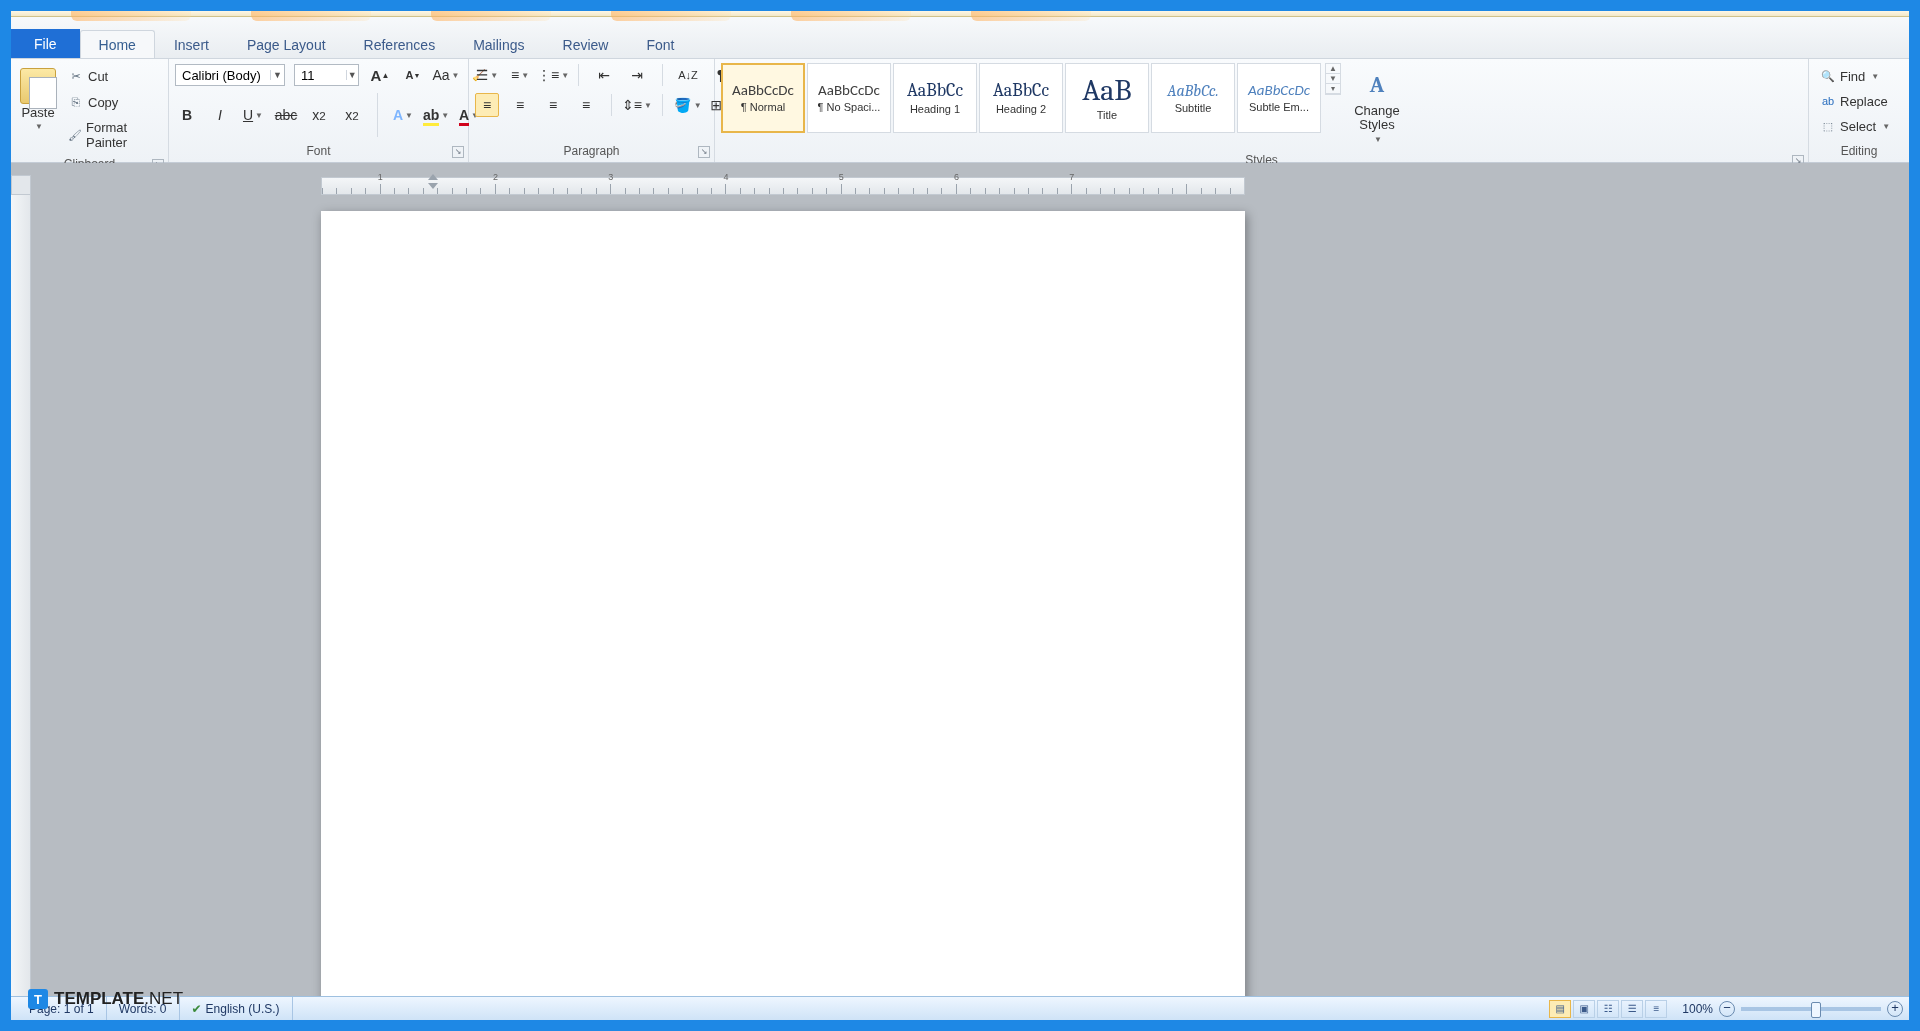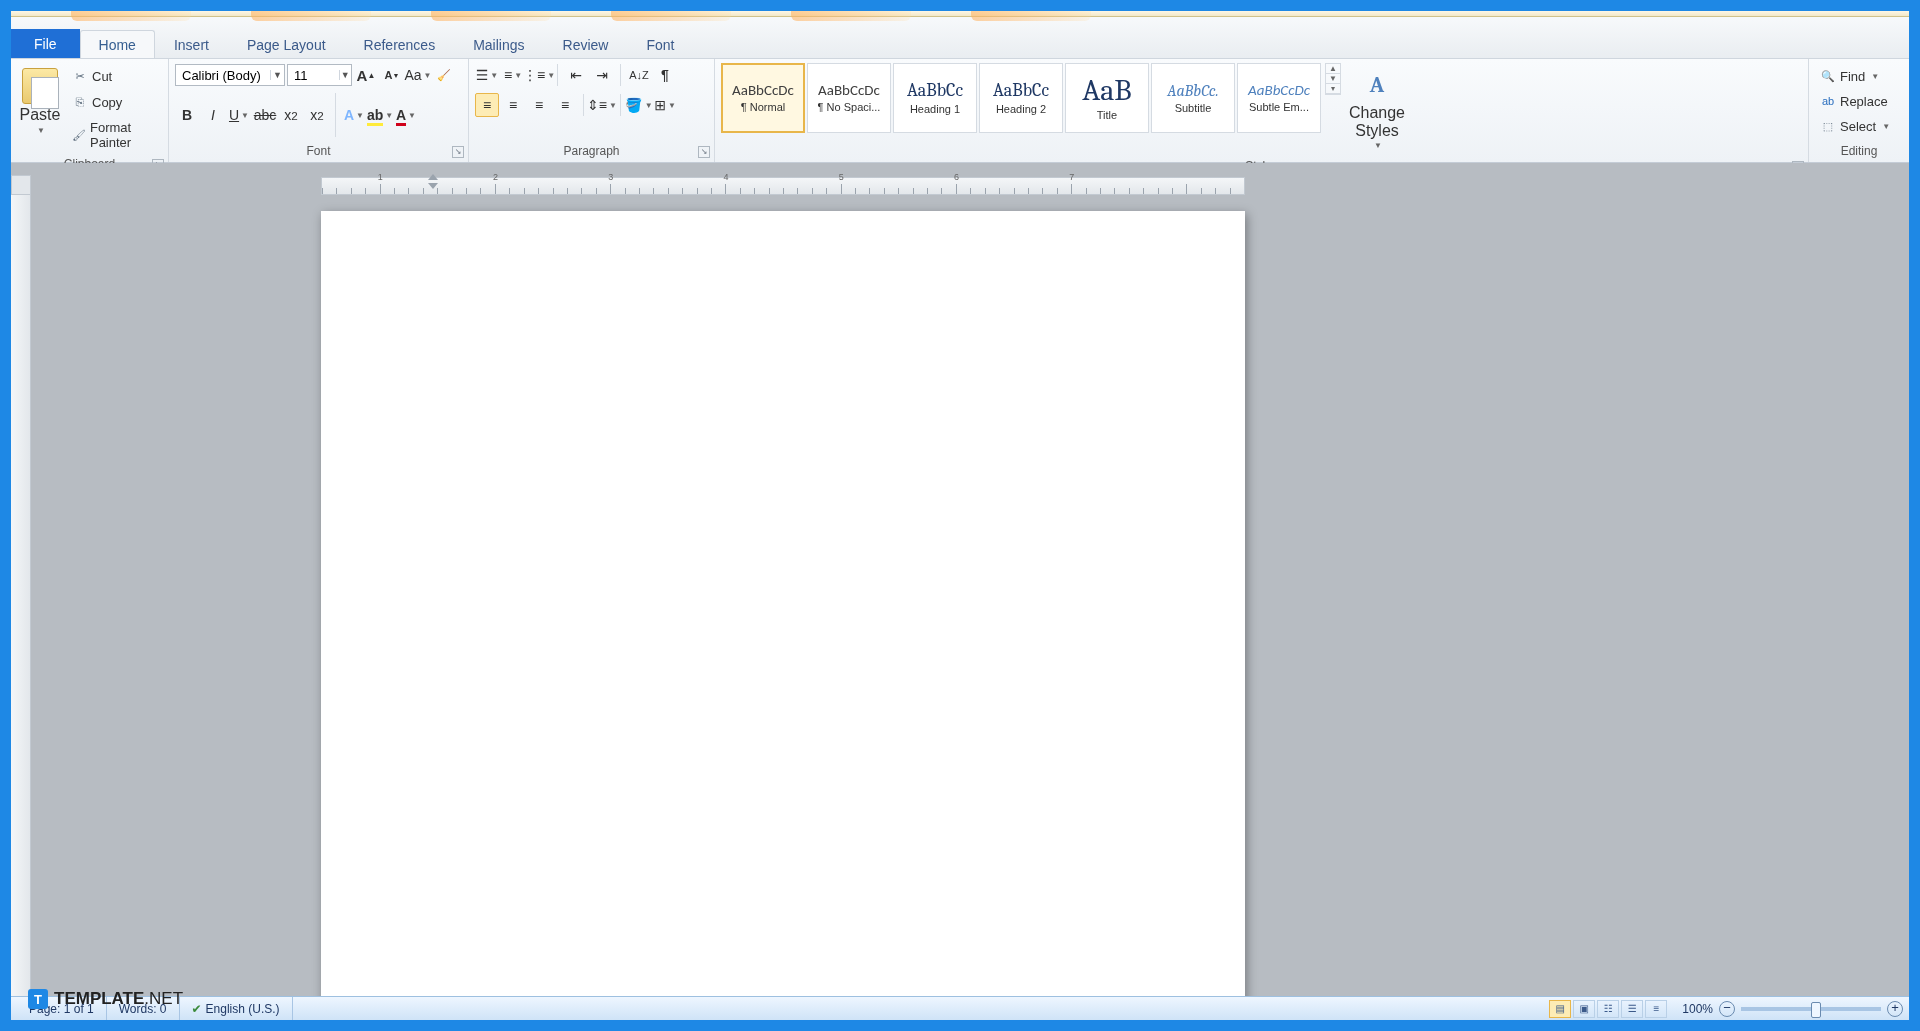--- a/index.html
+++ b/index.html
@@ -16,21 +16,21 @@
 .tab.active { background:#f6f8fa; border-color:#cfd6de; border-radius:3px 3px 0 0; color:#365f91; position:relative; top:0; }
 
 
 .ribbon { height:104px; background:linear-gradient(#f9fbfd,#eef2f6); border-bottom:1px solid #c4ccd6; display:flex; }
 .group { border-right:1px solid #d5dbe2; display:flex; flex-direction:column; min-width:0; }
 .group-body { flex:1; display:flex; padding:4px 6px; gap:4px; align-items:flex-start; }
 .group-label { height:18px; font-size:12px; color:#555; text-align:center; position:relative; }
 .group-label .launcher { position:absolute; right:4px; top:2px; width:12px; height:12px; border:1px solid #aeb7c0; font-size:8px; line-height:10px; text-align:center; color:#6a7480; cursor:pointer; }
 
 .vstack { display:flex; flex-direction:column; gap:2px; }
-.hstack { display:flex; gap:2px; align-items:center; }
+.hstack { display:flex; gap:9px; align-items:center; }
 
 .btn { display:flex; align-items:center; gap:4px; padding:2px 4px; font-size:13px; color:#333; cursor:pointer; border:1px solid transparent; border-radius:2px; }
 .iconbox { width:20px; height:20px; display:flex; align-items:center; justify-content:center; font-size:13px; color:#5a6a7a; }
 .iconbox.sm { width:16px; height:16px; font-size:11px; }
 .iconbox.lg { width:28px; height:34px; font-size:22px; }
 
 .combo { height:22px; border:1px solid #b2bac3; background:#fff; display:flex; align-items:center; font-size:13px; color:#333; }
 .combo input { border:none; outline:none; width:100%; padding:0 6px; font-size:13px; }
 .combo .caret { width:16px; text-align:center; font-size:9px; color:#555; border-left:1px solid #d0d6de; cursor:pointer; }
 
@@ -43,21 +43,21 @@
 .style-item { width:84px; height:70px; border:1px solid #d5dbe2; background:#fff; display:flex; flex-direction:column; align-items:center; justify-content:center; gap:3px; cursor:pointer; padding:2px; }
 .style-item.selected { border:2px solid #e8b64a; background:#fff8e1; }
 .style-sample { font-family:Cambria,Georgia,serif; color:#1f3864; line-height:1; }
 .style-sample.gray { color:#404040; font-family:Calibri,sans-serif; }
 .style-sample.italic { font-style:italic; color:#4f81bd; }
 .style-name { font-size:11px; color:#333; white-space:nowrap; overflow:hidden; text-overflow:ellipsis; max-width:78px; }
 .gallery-scroll { width:16px; display:flex; flex-direction:column; border:1px solid #d5dbe2; }
 .gallery-scroll div { flex:1; display:flex; align-items:center; justify-content:center; font-size:8px; color:#666; border-bottom:1px solid #d5dbe2; cursor:pointer; }
 
 .big-btn { width:64px; display:flex; flex-direction:column; align-items:center; justify-content:center; gap:2px; cursor:pointer; padding:4px 2px; border:1px solid transparent; border-radius:2px; }
-.big-btn .label { font-size:16px; color:#333; text-align:center; line-height:1.1; }
+.big-btn .label { font-size:13px; color:#333; text-align:center; line-height:1.1; }
 
 
 .workspace { flex:1; position:relative; background:#b7bcc2; overflow:hidden; }
 .ruler-h { position:absolute; left:310px; top:14px; width:924px; height:18px; background:linear-gradient(#f4f6f8,#e3e7eb); border:1px solid #c2c9d1; font-size:9px; color:#666; display:flex; align-items:center; }
 .ruler-h .tick { flex:1; border-left:1px solid #9aa3ad; height:6px; align-self:flex-end; position:relative; }
 .ruler-h .tick.major { height:10px; }
 .ruler-h .tick.major::after { content:attr(data-n); position:absolute; top:-12px; left:-3px; }
 .ruler-corner { position:absolute; left:0; top:12px; width:20px; height:20px; background:#e3e7eb; border:1px solid #c2c9d1; }
 .page { position:absolute; left:310px; top:48px; width:924px; height:800px; background:#fff; box-shadow:2px 3px 10px rgba(0,0,0,.35); }
 .ruler-v { position:absolute; left:0; top:32px; bottom:0; width:20px; background:linear-gradient(90deg,#f4f6f8,#e3e7eb); border-right:1px solid #c2c9d1; }

